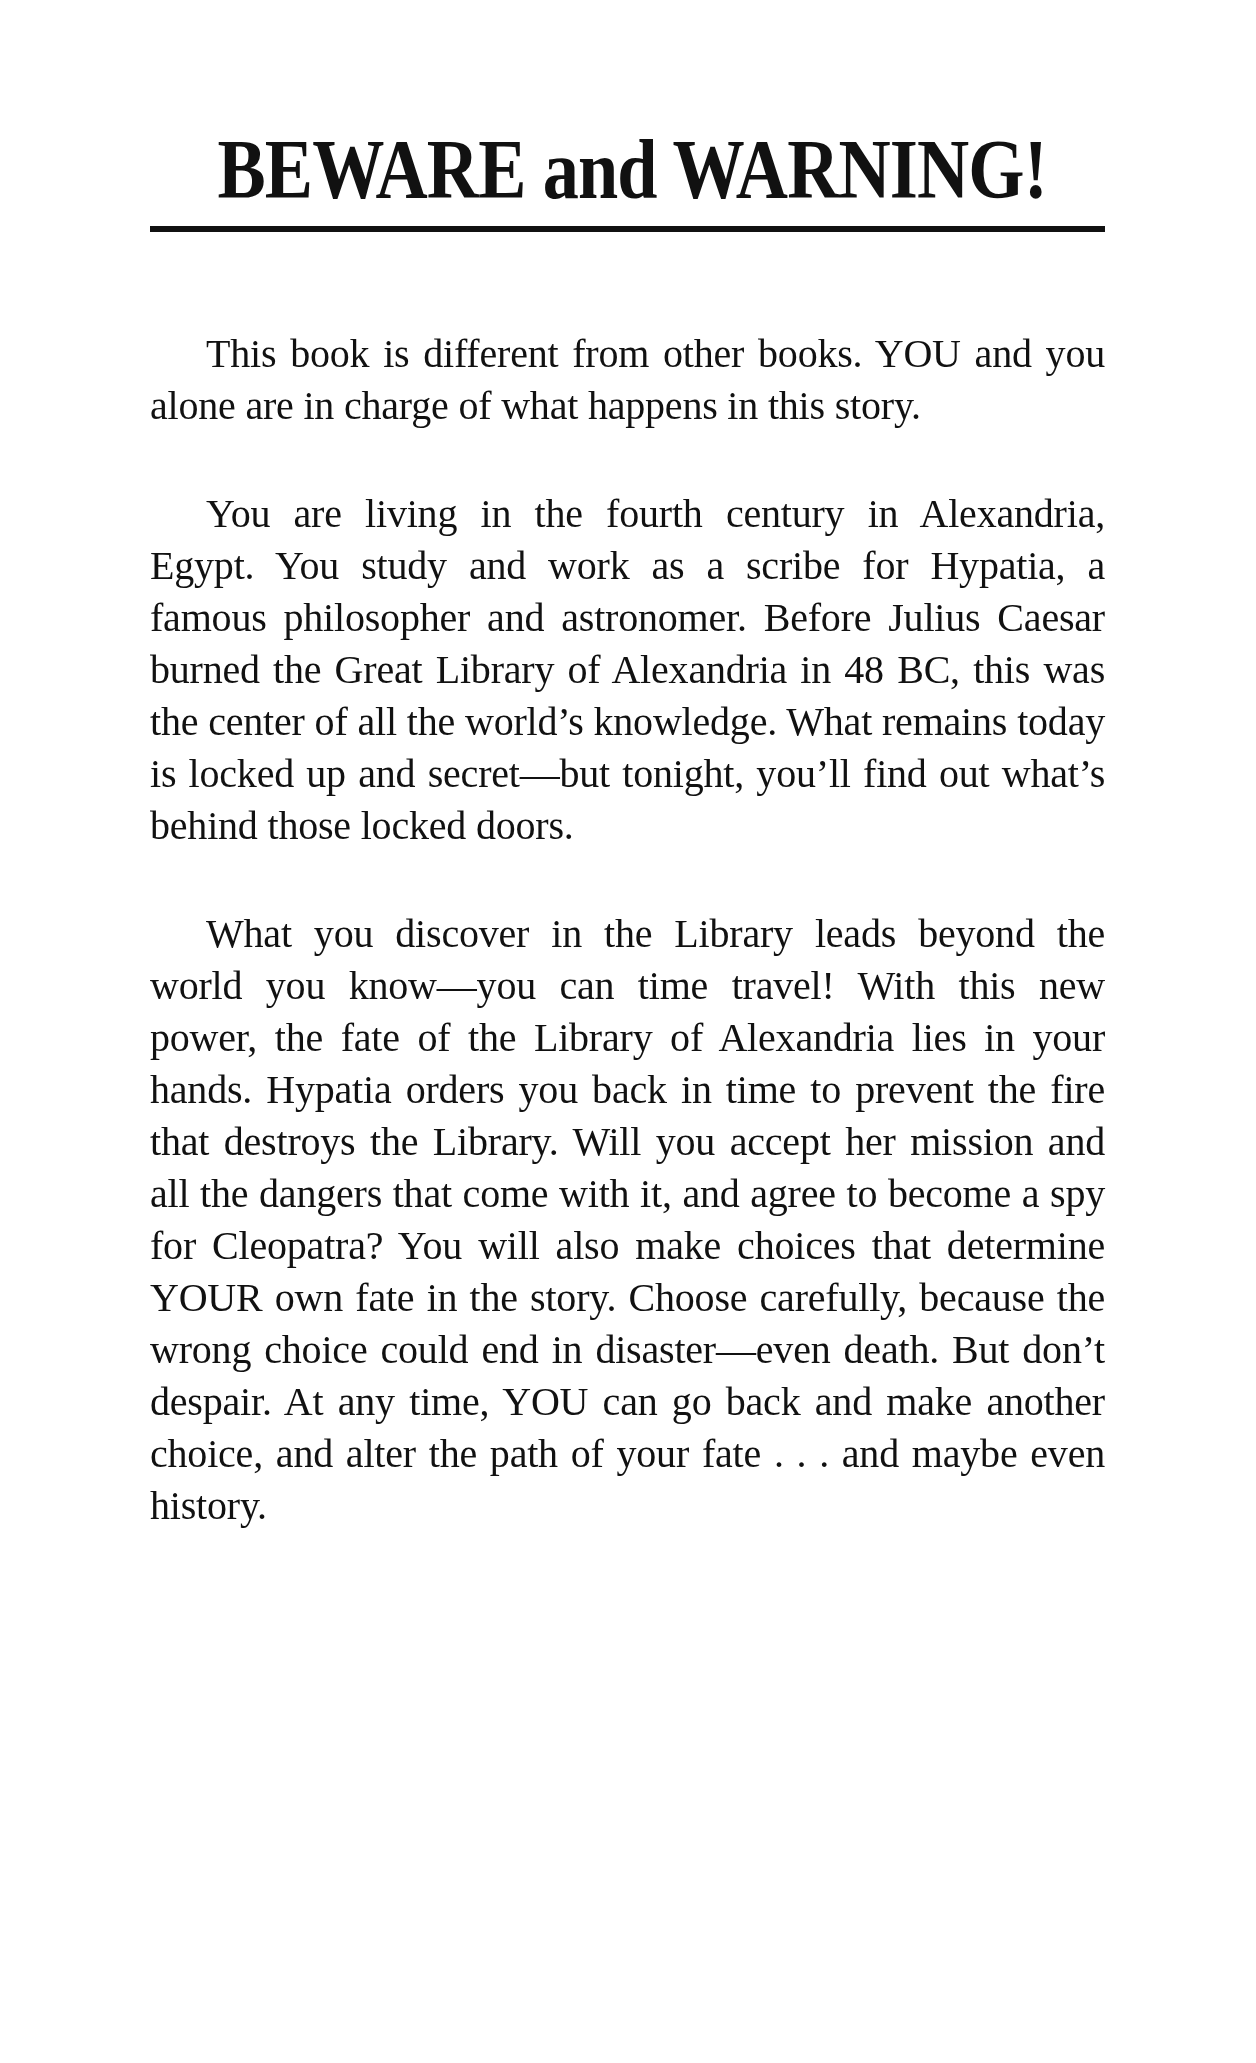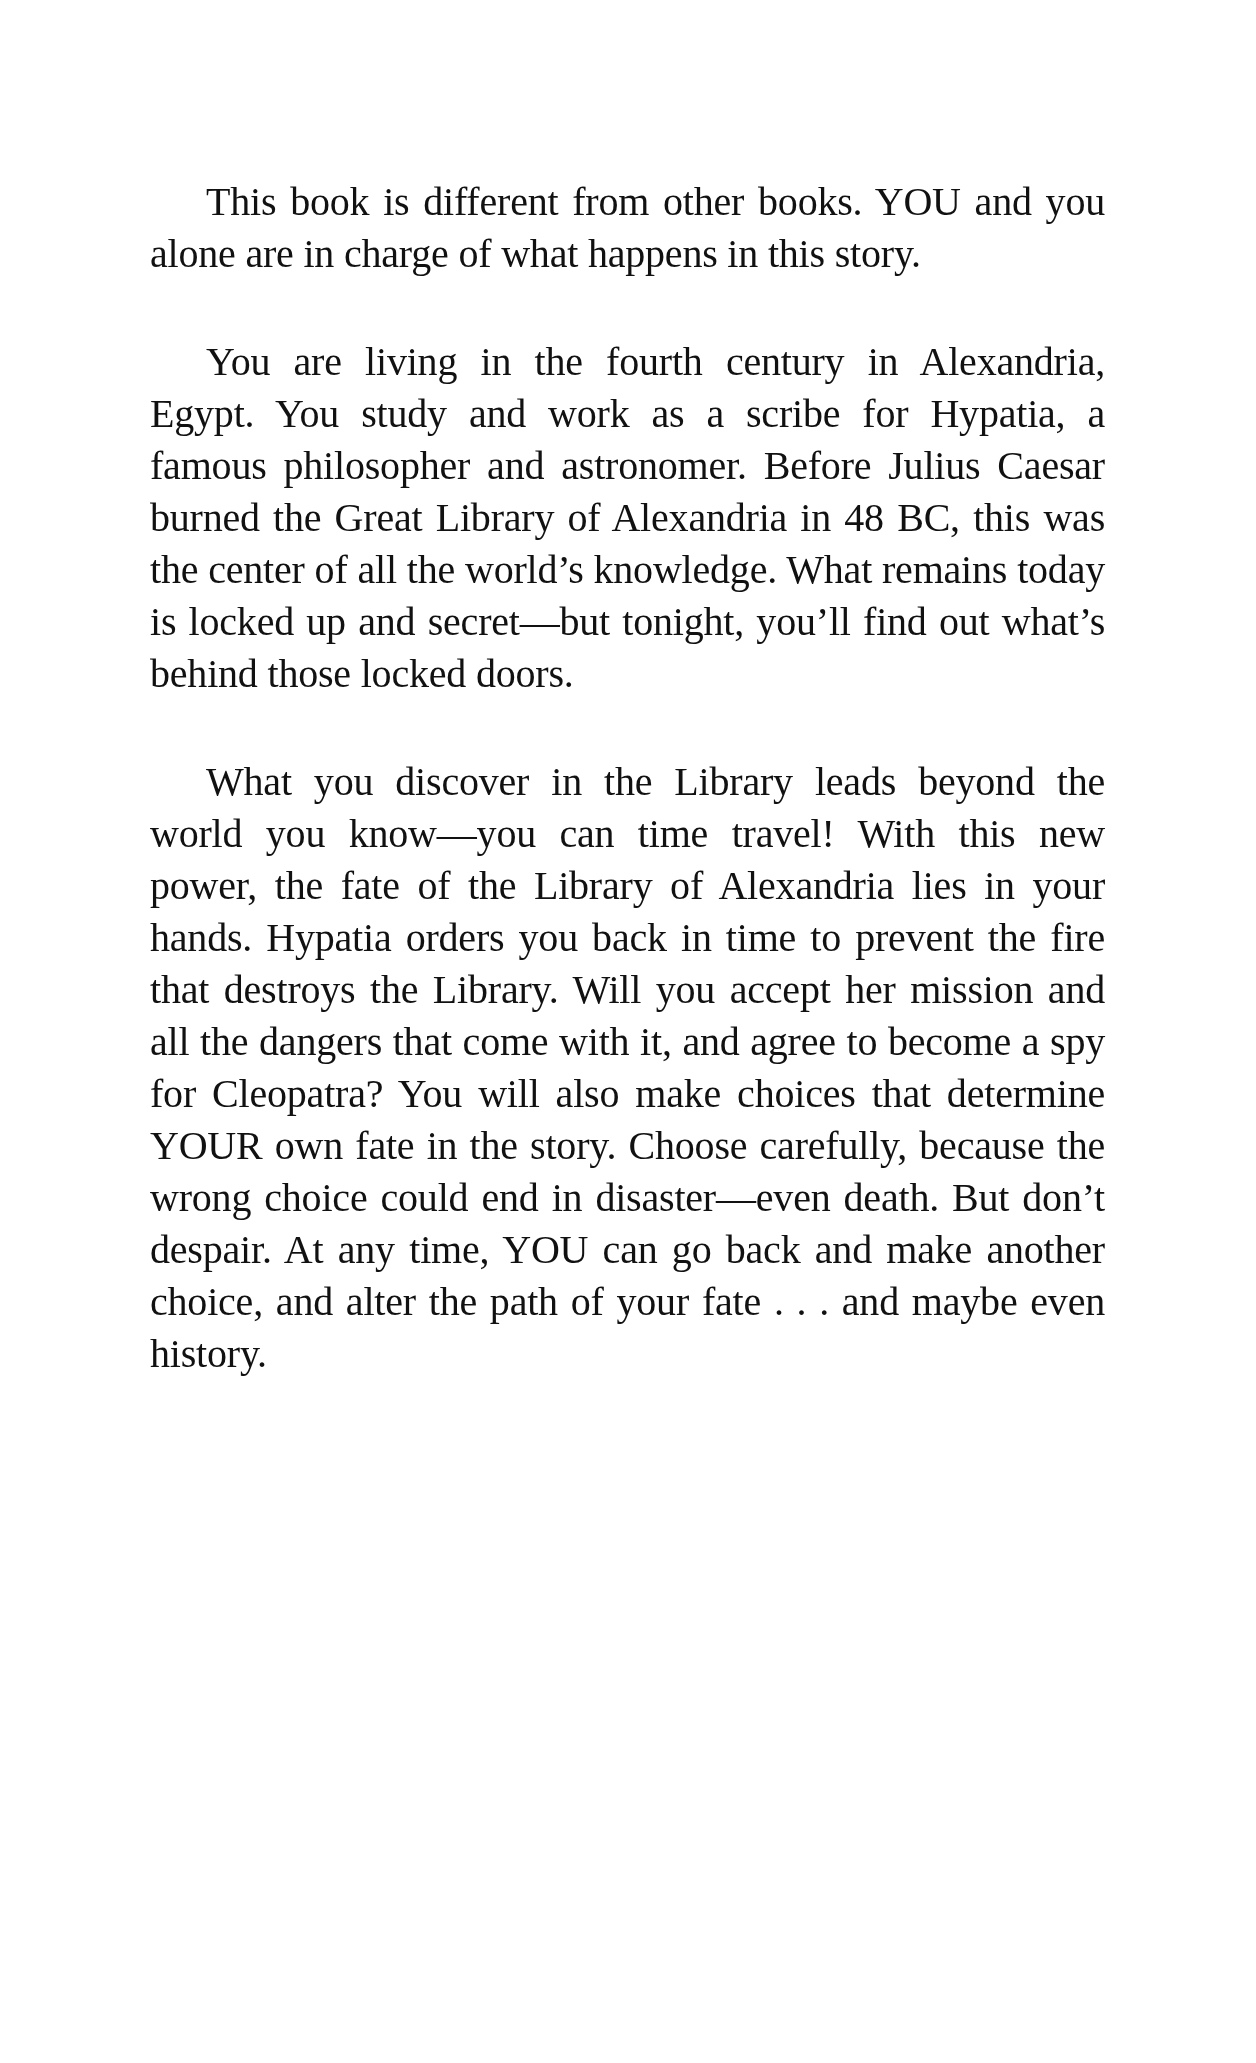--- a/index.html
+++ b/index.html
@@ -37,37 +37,41 @@
     transform: scaleX(0.86);
     transform-origin: 50% 50%;
     letter-spacing: -1px;
   }
   .rule {
     height: 6px;
     background: #111111;
     margin-top: 14px;
   }
   .body-text {
-    margin-top: 48px;
+    margin-top: 96px;
     font-size: 40px;
     line-height: 52px;
     text-align: justify;
     letter-spacing: -0.2px;
   }
   .body-text p {
     margin: 0 0 56px 0;
     text-indent: 56px;
   }
   .body-text p:last-child {
     margin-bottom: 0;
   }
 </style>
 </head>
 <body>
 
 <div class="page">
+  <header class="title-block">
+    <h1 class="title"><span class="title-text">BEWARE and WARNING!</span></h1>
+    <div class="rule"></div>
+  </header>
 
   <main class="body-text">
     <p>This book is different from other books. YOU and you alone are in charge of what happens in this story.</p>
     <p>You are living in the fourth century in Alexandria, Egypt. You study and work as a scribe for Hypatia, a famous philosopher and astronomer. Before Julius Caesar burned the Great Library of Alexandria in 48 BC, this was the center of all the world’s knowledge. What remains today is locked up and secret—but tonight, you’ll find out what’s behind those locked doors.</p>
     <p>What you discover in the Library leads beyond the world you know—you can time travel! With this new power, the fate of the Library of Alexandria lies in your hands. Hypatia orders you back in time to prevent the fire that destroys the Library. Will you accept her mission and all the dangers that come with it, and agree to become a spy for Cleopatra? You will also make choices that determine YOUR own fate in the story. Choose carefully, because the wrong choice could end in disaster—even death. But don’t despair. At any time, YOU can go back and make another choice, and alter the path of your fate . . . and maybe even history.</p>
   </main>
 </div>
 
 </body></html>

